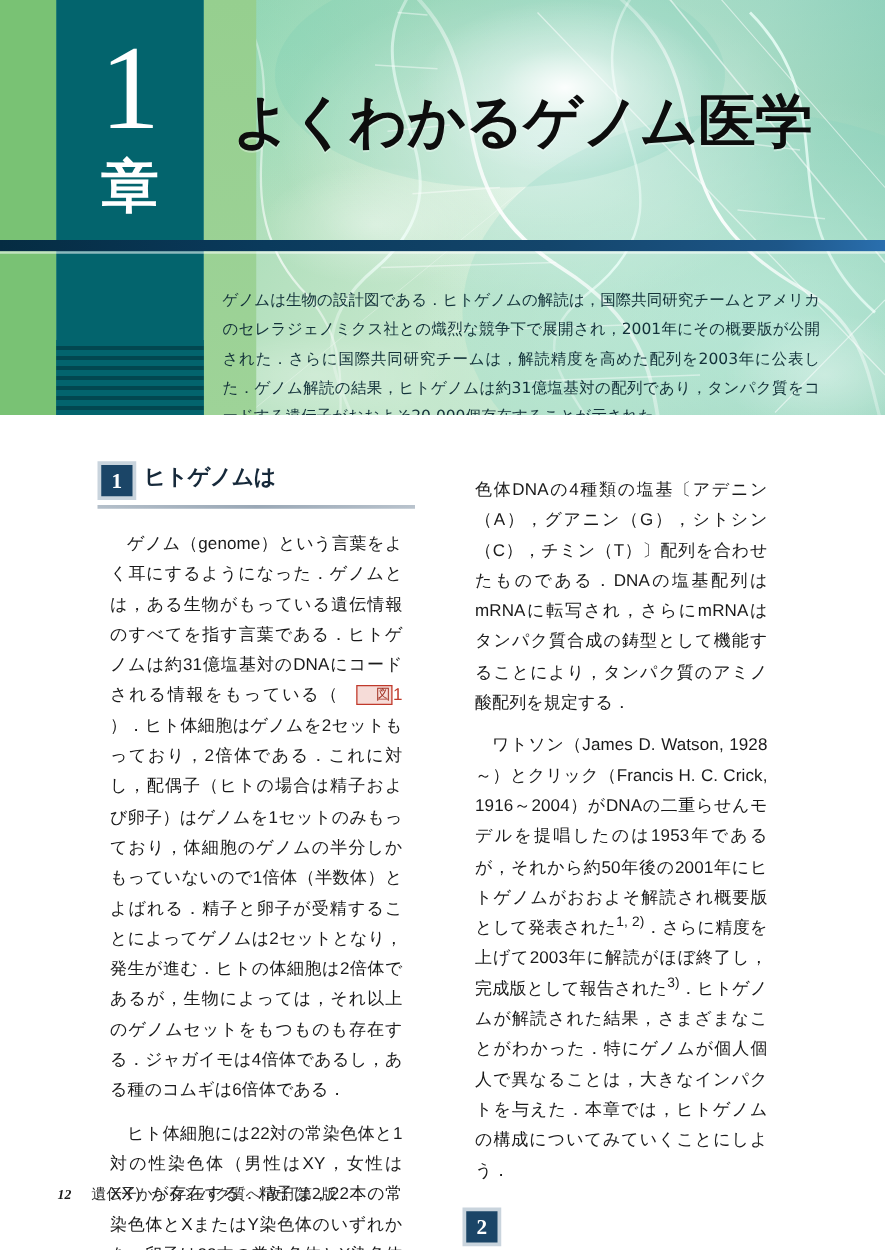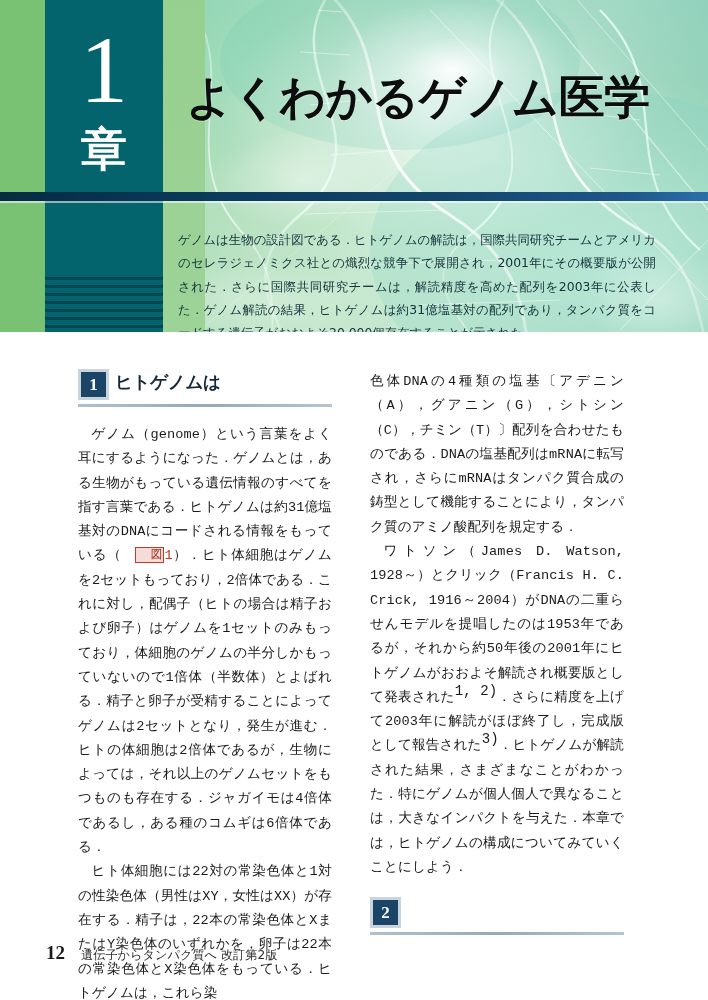--- a/index.html
+++ b/index.html
@@ -207,23 +207,23 @@
     padding-top: 1px;
   }
   .sec-rule {
     margin-top: 7px;
     width: 100%;
     height: 3px;
     background: linear-gradient(90deg, #b4bfca 0%, #9aa8b6 50%, #b9c3cd 100%);
   }
 
   p.body {
-    margin: 0;
+    margin: 10px;
     color: #1a1a1a;
-    font-family: Liberation Mono, monospace;
+    font-family: Liberation Sans, sans-serif;
     font-size: 13.6px;
     line-height: 24.3px;
     text-align: justify;
     text-indent: 1em;
     letter-spacing: 0.1px;
   }
   p.body + p.body { margin-top: 0; }
 
   .figref {
     display: inline-block;
@@ -233,39 +233,40 @@
     display: inline-block;
     border: 1px solid #c0392b;
     background: #f6dcd8;
     color: #a33325;
     padding: 0 1px;
     line-height: 14px;
     font-size: 11.5px;
     vertical-align: 1px;
   }
   sup.ref {
-    font-size: 14px;
+    font-size: 11px;
     vertical-align: super;
     line-height: 0;
   }
 
   
   .footer {
     position: absolute;
     left: 46px;
     bottom: 36px;
     display: flex;
     align-items: baseline;
     gap: 16px;
   }
   .footer-page {
     color: #1a1a1a;
     font-family: "Liberation Serif", "DejaVu Serif", serif;
-    font-size: 19px;
-    font-weight: 700;
+    font-size: 11px;
+    font-weight: 700;
+    font-style: italic;
   }
   .footer-title {
     color: #2b2b2b;
     font-family: "DejaVu Sans", "Liberation Sans", sans-serif;
     font-size: 12.2px;
   }
 </style>
 </head>
 <body>
 

